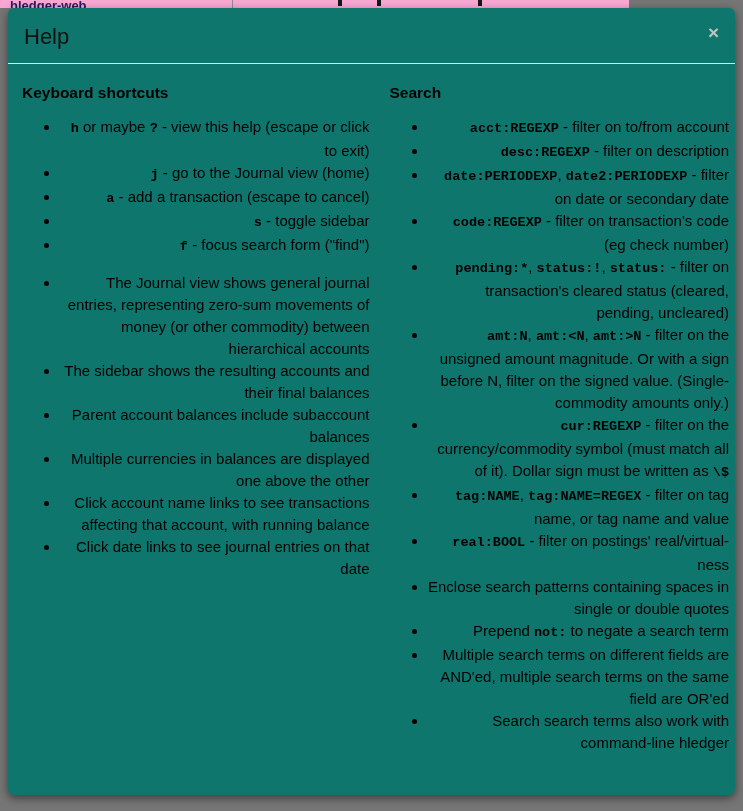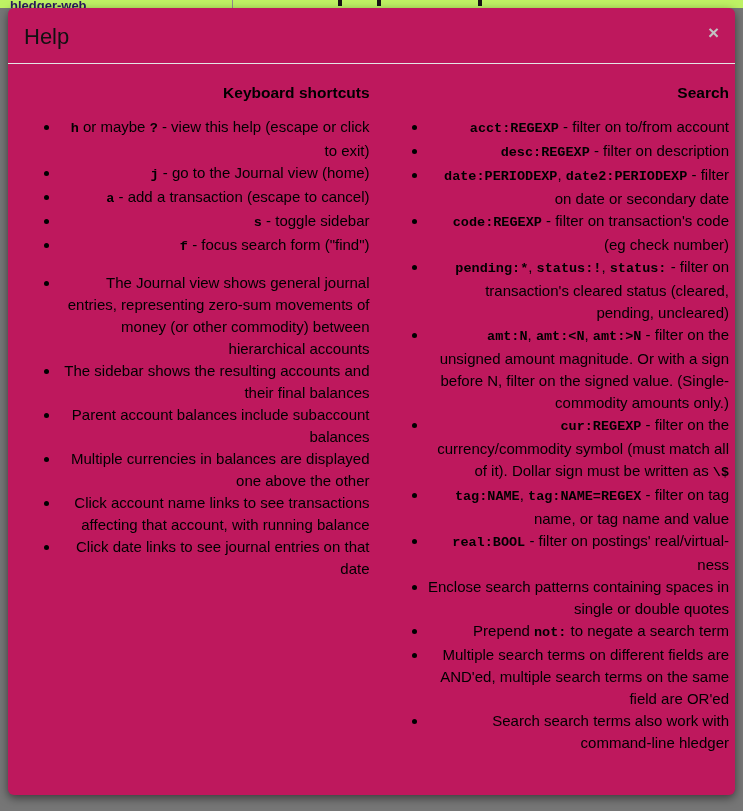--- a/index.html
+++ b/index.html
@@ -8,22 +8,22 @@
     position: relative;
     overflow: hidden;
     background: #767676;
     font-family: "Liberation Sans", sans-serif;
     color: #000;
   }
 
   
   .page-strip {
     position: absolute; top: 0; left: 0;
-    width: 743px; height: 8px;
-    background: #bef264;
+    width: 629px; height: 8px;
+    background: #f9a8d4;
     overflow: hidden;
   }
   .brand-link {
     position: absolute; left: 10px; top: -2px;
     font-size: 13px; font-weight: bold;
     color: #2b1a5e; text-decoration: underline;
     white-space: nowrap;
   }
   .page-vdivider {
     position: absolute; left: 232px; top: 0;
@@ -34,21 +34,21 @@
     background: #161616;
   }
   .frag-1 { left: 338px; }
   .frag-2 { left: 377px; }
   .frag-3 { left: 478px; }
 
   
   .modal {
     position: absolute; left: 8px; top: 8px;
     width: 727px; height: 787px;
-    background: #be185d;
+    background: #0f766e;
     border-radius: 6px;
     box-shadow: 0 3px 10px rgba(0,0,0,0.5);
     box-sizing: border-box;
   }
   .modal-header {
     position: relative;
     padding: 16px 16px 13px 16px;
     border-bottom: 1px solid #e5e5e5;
   }
   .modal-title {
@@ -75,21 +75,21 @@
   .help-col { box-sizing: border-box; }
   .help-col.left  { width: 50%; padding-right: 6px; }
   .help-col.right { width: 50%; padding-left: 14px; }
 
   .help-col h3 {
     font-size: 15.5px;
     font-weight: bold;
     color: #000;
     margin: 25px 0 6px 0;
   }
-  .help-col h3:first-child { margin-top: 6px; text-align: right; }
+  .help-col h3:first-child { margin-top: 6px; }
 
   .help-col ul {
     margin: 14px 0 10px 0;
     padding: 0 0 0 38px;
   }
   .help-col li {
     font-size: 15px;
     line-height: 22px;
     margin: 0;
     text-align: right;

